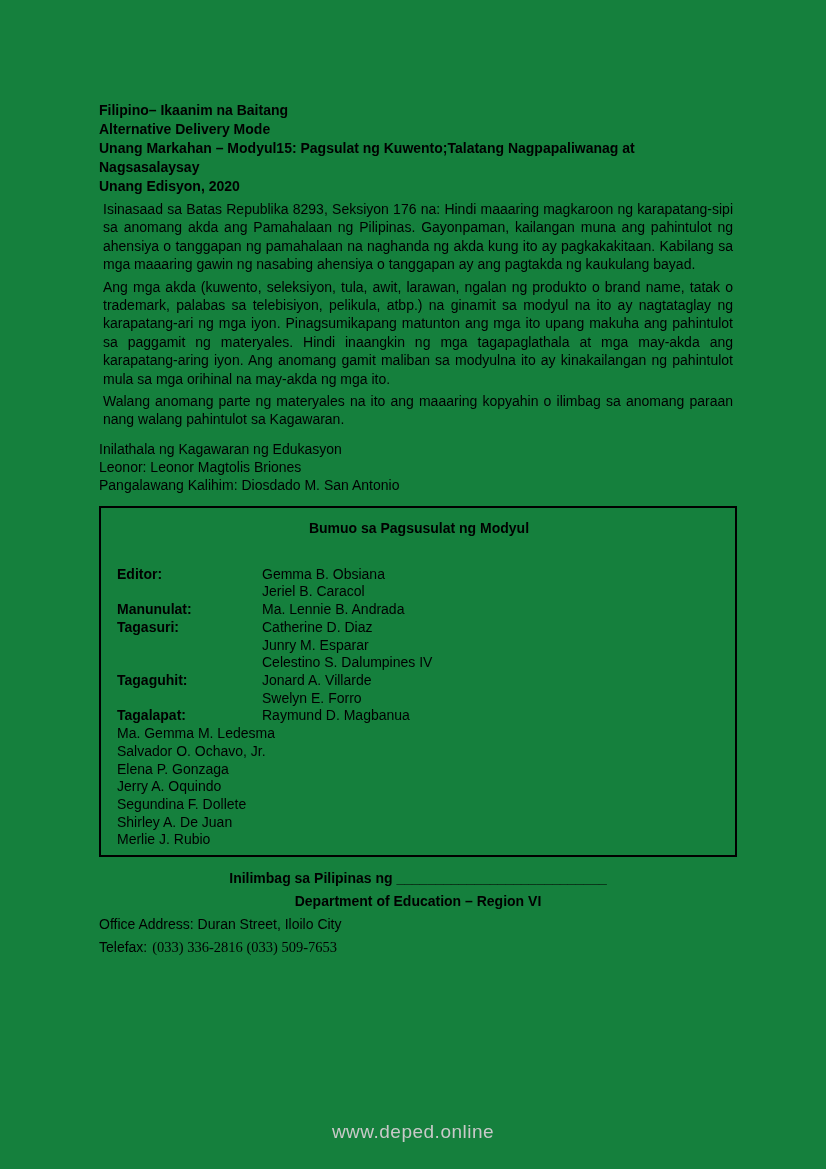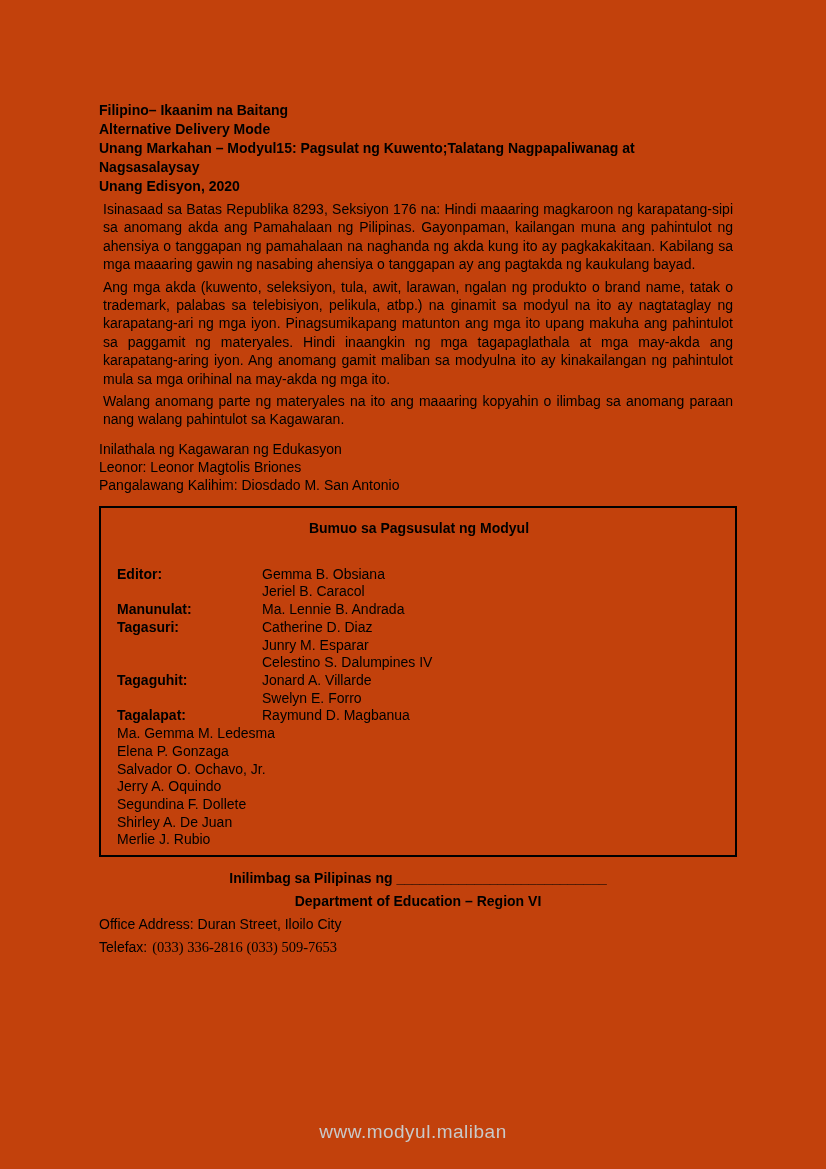--- a/index.html
+++ b/index.html
@@ -1,20 +1,20 @@
 <!DOCTYPE html>
 <html><head>
 <meta charset="utf-8">
 <style>
   html, body { margin: 0; padding: 0; background: #ffffff; }
   .page {
     position: relative;
     width: 826px;
     height: 1169px;
-    background: #c2410c;
+    background: #15803d;
     box-sizing: border-box;
     padding: 101px 89px 0 99px;
     font-family: "Liberation Sans", sans-serif;
     color: #000000;
     overflow: hidden;
   }
   .hdr-line {
     font-weight: bold;
     font-size: 14px;
     line-height: 19px;
@@ -126,32 +126,32 @@
     <div class="crow">
       <div class="clabel">Tagalapat:</div>
       <div class="cnames">
         <div>Raymund D. Magbanua</div>
       </div>
     </div>
 
     <div class="crow">
       <div class="cnames">
         <div>Ma. Gemma M. Ledesma</div>
+        <div>Salvador O. Ochavo, Jr.</div>
         <div>Elena P. Gonzaga</div>
-        <div>Salvador O. Ochavo, Jr.</div>
         <div>Jerry A. Oquindo</div>
         <div>Segundina F. Dollete</div>
         <div>Shirley A. De Juan</div>
         <div>Merlie J. Rubio</div>
       </div>
     </div>
   </div>
 
   <div class="footer">
     <div class="fline f-bold">Inilimbag sa Pilipinas ng ___________________________</div>
     <div class="fline f-bold dept">Department of Education – Region VI</div>
     <div class="fline">Office Address: Duran Street, Iloilo City</div>
     <div class="fline"><span>Telefax:</span><span class="tele-nums">(033) 336-2816 (033) 509-7653</span></div>
   </div>
 
-  <div class="watermark">www.modyul.maliban</div>
+  <div class="watermark">www.deped.online</div>
 
 </div>
 
 </body></html>

